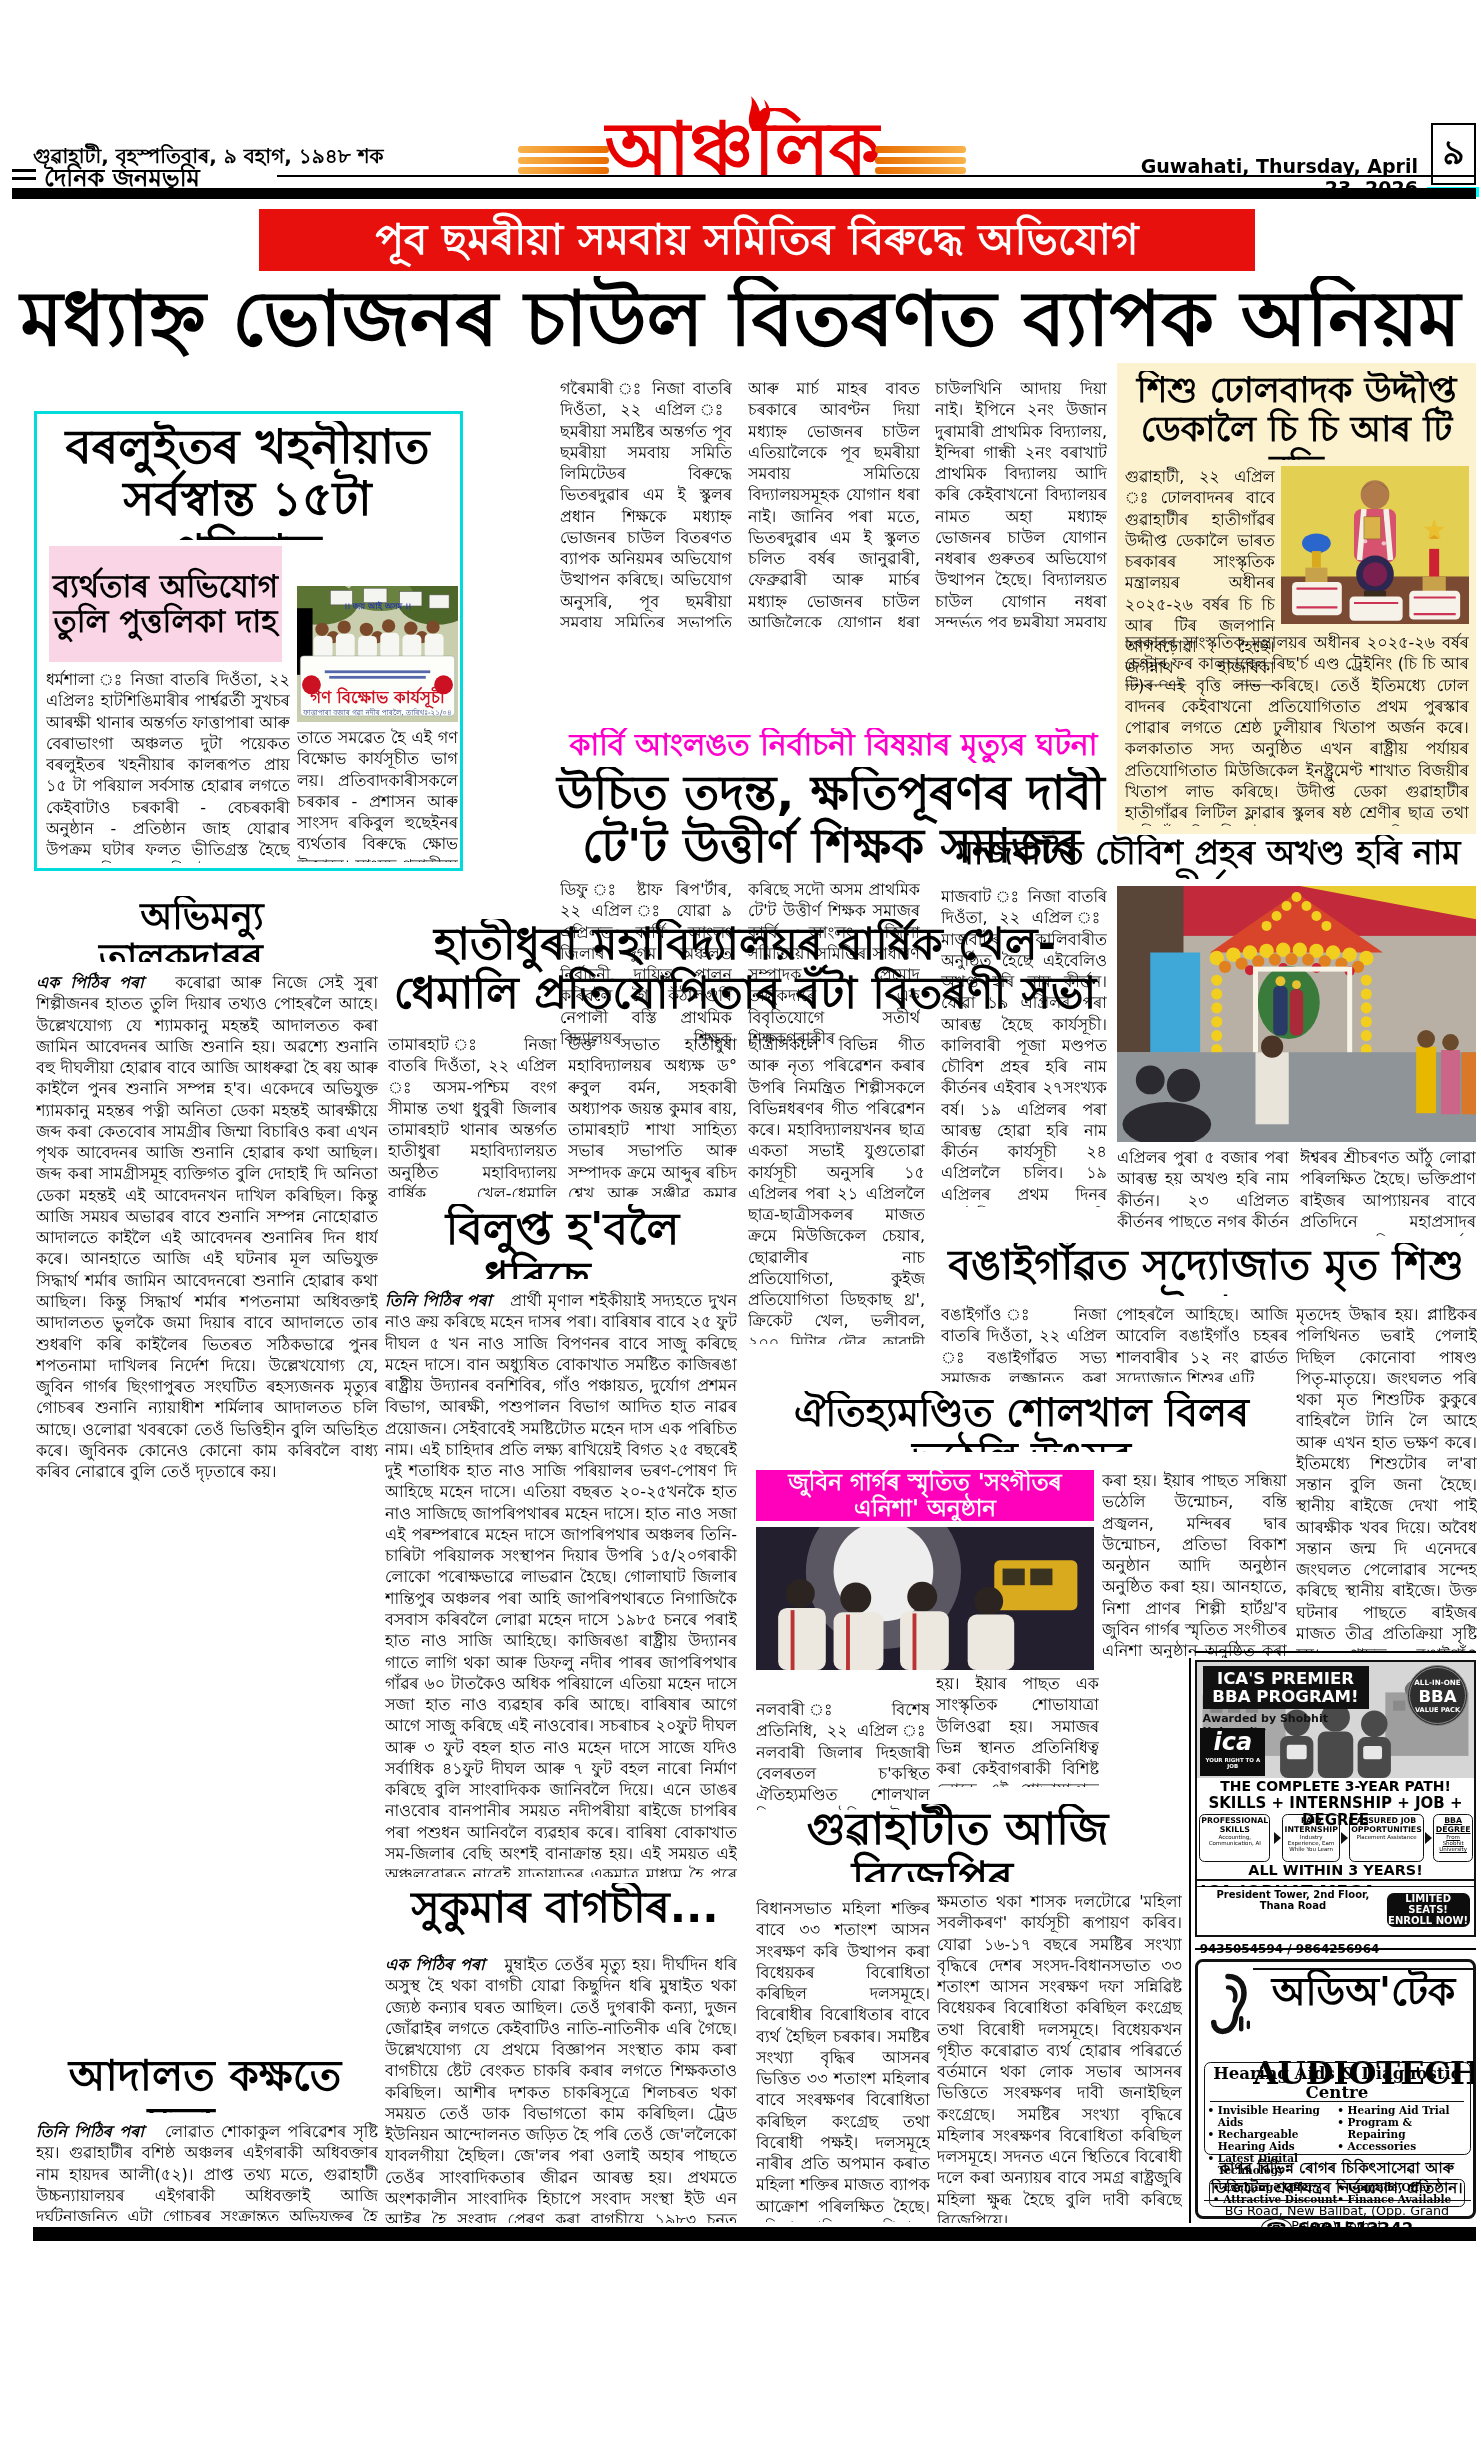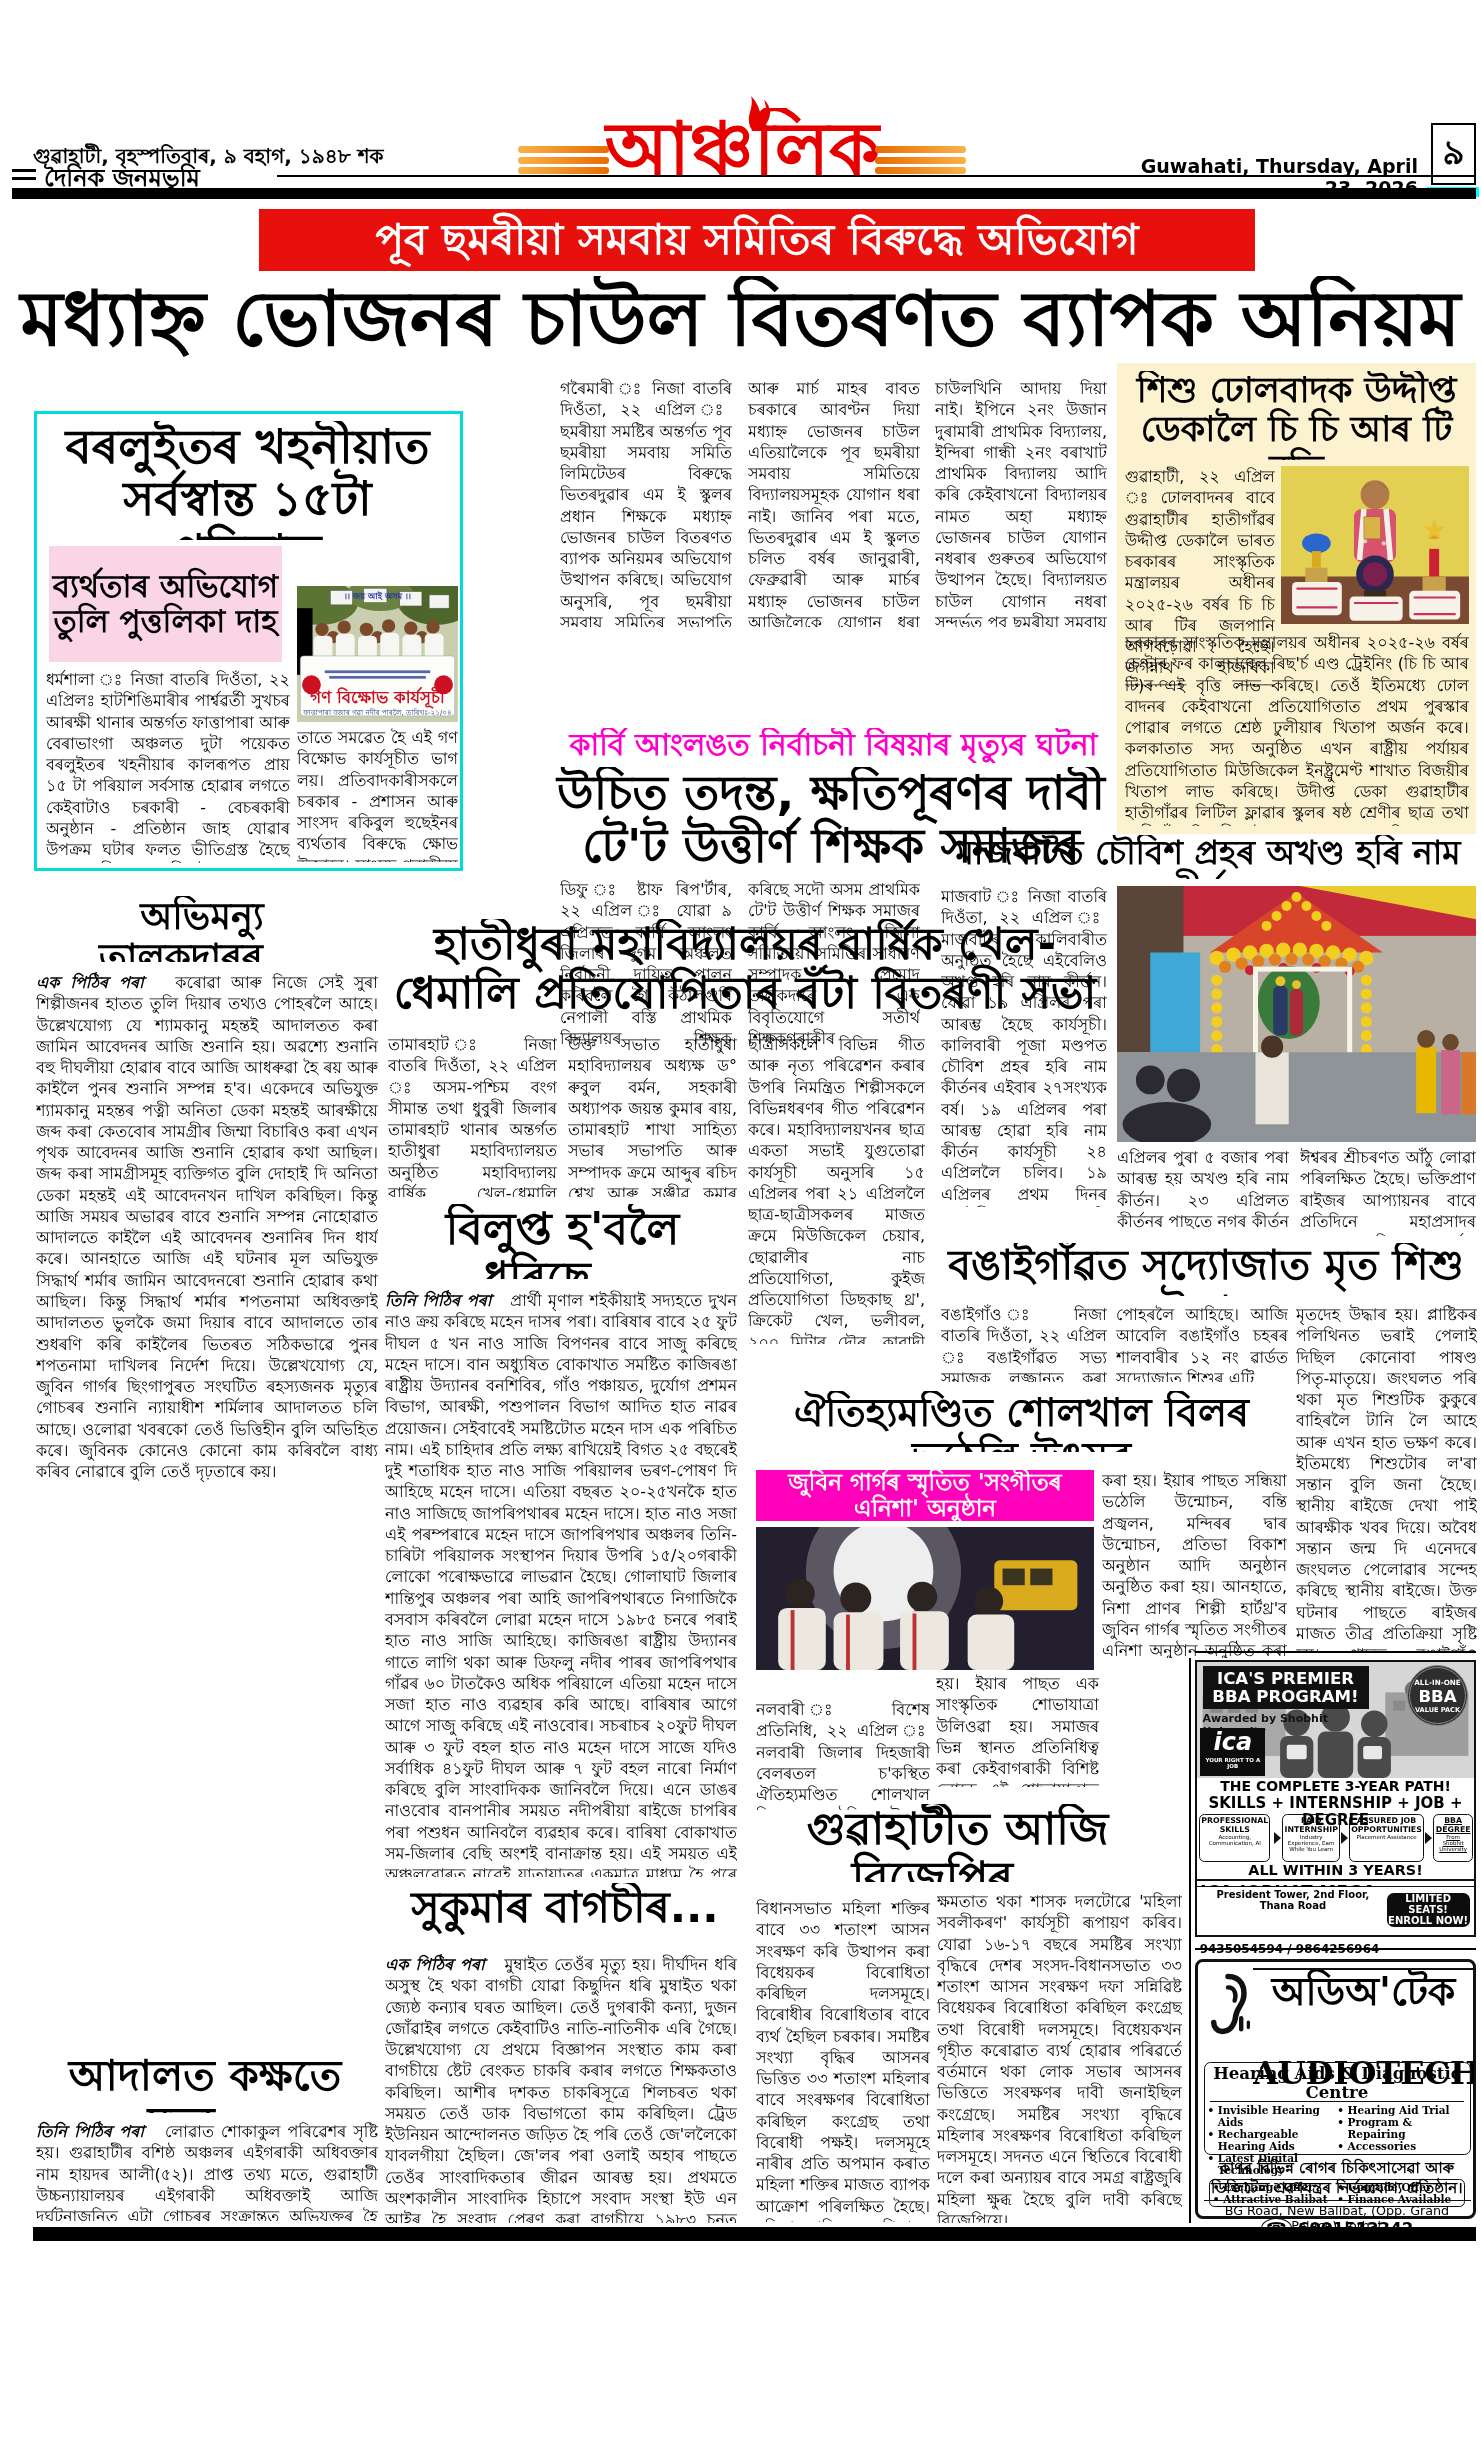--- a/index.html
+++ b/index.html
@@ -88,21 +88,21 @@
             <rect x="150" y="84" width="34" height="46" rx="8"></rect>
           <rect x="190" y="88" width="34" height="42" rx="8"></rect>
             <rect x="230" y="86" width="34" height="44" rx="8"></rect>
         </g>
         <rect x="6" y="126" width="278" height="108" rx="6" fill="#fdfdfa" stroke="#9aa"></rect>
         <circle cx="26" cy="178" r="17" fill="#cc1122"></circle>
           <circle cx="264" cy="178" r="17" fill="#cc1122"></circle>
         <rect x="50" y="152" width="190" height="5" fill="#5566aa"></rect>
         <rect x="58" y="162" width="174" height="5" fill="#5566aa"></rect>
       </svg>
-      <div class="ovl" style="top:4px;font-size:8.3px;color:#2233aa;font-weight:bold;">।। জয় আই অসম ।।</div>
+      <div class="ovl" style="top:14px;font-size:8.3px;color:#2233aa;font-weight:bold;">।। জয় আই অসম ।।</div>
       <div class="ovl" style="top:99px;font-size:16.6px;color:#cc1122;font-weight:bold;">গণ বিক্ষোভ কাৰ্যসূচী</div>
       <div class="ovl" style="top:121px;font-size:7.2px;color:#334488;">ফাত্তাপাৰা বজাৰ গৱা নদীৰ পাৰলৈ, তাৰিখঃ-২১/০৪</div>
     </div>
     <div class="jtext abs" style="left:8.9px;top:255px;width:244px;height:194px;">ধৰ্মশালা ঃ নিজা বাতৰি দিওঁতা, ২২ এপ্রিলঃ হাটশিঙিমাৰীৰ পাৰ্শ্বৱৰ্তী সুখচৰ আৰক্ষী থানাৰ অন্তৰ্গত ফাত্তাপাৰা আৰু বেৰাভাংগা অঞ্চলত দুটা পয়েকত বৰলুইতৰ খহনীয়াৰ কালৰূপত প্ৰায় ১৫ টা পৰিয়াল সৰ্বসান্ত হোৱাৰ লগতে কেইবাটাও চৰকাৰী - বেচৰকাৰী অনুষ্ঠান - প্ৰতিষ্ঠান জাহ যোৱাৰ উপক্ৰম ঘটাৰ ফলত ভীতিগ্ৰস্ত হৈছে অঞ্চলবাসী। খহনীয়াই এনেদৰে কালৰূপ অব্যাহত ৰখাৰ পাছতো স্থানীয় জিলা - প্ৰশাসন কিম্বা সাংসদ ৰকিবুল হুছেইনে খহনীয়াপীড়িত দুৰ্গতসকলৰ কোনো খা-খবৰ নকৰাত পীড়িত লোকসকলৰ মাজত ক্ষোভৰ সৃষ্টি হৈছে। কালি সদৌ দক্ষিণ শালমাৰা - মানকাচৰ জিলা ছাত্ৰ সন্থাৰ উদ্যোগত এটা গণ বিক্ষোভ কাৰ্যসূচী গ্ৰহণ কৰা হয়। আছু নেতৃত্বৰ দুই শতাধিক প্ৰতিবাদকাৰীয়ে ফাত্তাপাৰা বজাৰ এলেকাৰ পৰা প্ৰতিবাদী এক সমদল উলিয়াই ফাত্তাপাৰাৰ নদীৰ পাৰলৈকে গৈ</div>
     <div class="jtext abs" style="left:260px;top:313px;width:161px;height:135px;">তাতে সমৱেত হৈ এই গণ বিক্ষোভ কাৰ্যসূচীত ভাগ লয়। প্ৰতিবাদকাৰীসকলে চৰকাৰ - প্ৰশাসন আৰু সাংসদ ৰকিবুল হুছেইনৰ ব্যৰ্থতাৰ বিৰুদ্ধে ক্ষোভ উজাৰে। সাংসদ গৰাকীয়ে অঞ্চলটোত এনে খহনীয়াৰ পাছতো দুৰ্গতসকলৰ খবৰ নোলোৱাৰ লগতে কোনো উপযুক্ত দিহা নকৰাত কালি সাংসদজনৰ ব্যৰ্থতাৰ ক্ষোভ উজাৰি তেওঁৰ পুত্তলিকা দাহ কৰি তীব্ৰ প্ৰতিবাদ সাব্যস্ত কৰাৰ লগতে খহনীয়া ৰোধৰ ব্যৱস্থা নকৰিলে আছুৰ নেতৃত্বই নৈৰ পাৰতে আমৰণ অনশনৰ দৰে প্ৰতিবাদী সিদ্ধান্ত গ্ৰহণ কৰিব বুলি আজি চৰকাৰক সকিয়াই দিয়ে।</div>
   </div>
 
   <div class="jtext abs" style="left:560px;top:378px;width:172px;height:249px;">গৰৈমাৰী ঃ নিজা বাতৰি দিওঁতা, ২২ এপ্রিল ঃ ছমৰীয়া সমষ্টিৰ অন্তৰ্গত পূব ছমৰীয়া সমবায় সমিতি লিমিটেডৰ বিৰুদ্ধে ভিতৰদুৱাৰ এম ই স্কুলৰ প্ৰধান শিক্ষকে মধ্যাহ্ন ভোজনৰ চাউল বিতৰণত ব্যাপক অনিয়মৰ অভিযোগ উত্থাপন কৰিছে। অভিযোগ অনুসৰি, পূব ছমৰীয়া সমবায় সমিতিৰ সভাপতি আজগৰ আলীৰ চৰম স্বেচ্ছাচাৰিতা আৰু দুৰ্নীতিৰ বাবে অঞ্চলটোৰ কেইবাখনো বিদ্যালয়ত হাহাকাৰ পৰিস্থিতিৰ সৃষ্টি হৈছে। উল্লেখযোগ্য যে চলিত বৰ্ষৰ জানুৱাৰী, ফেব্ৰুৱাৰী</div>
   <div class="jtext abs" style="left:748px;top:378px;width:172px;height:249px;">আৰু মাৰ্চ মাহৰ বাবত চৰকাৰে আবণ্টন দিয়া মধ্যাহ্ন ভোজনৰ চাউল এতিয়ালৈকে পূব ছমৰীয়া সমবায় সমিতিয়ে বিদ্যালয়সমূহক যোগান ধৰা নাই। জানিব পৰা মতে, ভিতৰদুৱাৰ এম ই স্কুলত চলিত বৰ্ষৰ জানুৱাৰী, ফেব্ৰুৱাৰী আৰু মাৰ্চৰ মধ্যাহ্ন ভোজনৰ চাউল আজিলৈকে যোগান ধৰা নাই। ভিতৰদুৱাৰ এম ই স্কুলত চাউল আবণ্টনৰ বাবে পোৱা ৰচিদখন বিদ্যালয়ৰ প্ৰধান শিক্ষকজনক দিয়া হৈছে যদিও সমবায় কৰ্তৃপক্ষই আজিলৈকে তিনি মাহৰ প্ৰাপ্য</div>
   <div class="jtext abs" style="left:935px;top:378px;width:172px;height:249px;">চাউলখিনি আদায় দিয়া নাই। ইপিনে ২নং উজান দুৰামাৰী প্ৰাথমিক বিদ্যালয়, ইন্দিৰা গান্ধী ২নং বৰাখাট প্ৰাথমিক বিদ্যালয় আদি কৰি কেইবাখনো বিদ্যালয়ৰ নামত অহা মধ্যাহ্ন ভোজনৰ চাউল যোগান নধৰাৰ গুৰুতৰ অভিযোগ উত্থাপন হৈছে। বিদ্যালয়ত চাউল যোগান নধৰা সন্দৰ্ভত পূব ছমৰীয়া সমবায় সমিতিৰ বিৰুদ্ধে কামৰূপ জিলা প্ৰাথমিক শিক্ষা বিষয়া কাৰ্যালয়ত অভিযোগ দাখিল কৰি ছাত্ৰ-ছাত্ৰীৰ প্ৰাপ্য চাউল মোকলাই দিবলৈ বিদ্যালয় কৰ্তৃপক্ষই দাবী জনাইছে।</div>
@@ -438,21 +438,21 @@
         </ul>
         <ul style="flex:1;margin:1.1px 0 0 7.8px;padding:0;list-style:'\2022  ';">
           <li>Hearing Aid Trial</li>
           <li>Program &amp; Repairing</li>
           <li>Accessories</li>
         </ul>
       </div>
       <div style="margin:2.2px 4.4px;border:1.7px solid #111;border-radius:5.5px;display:flex;font-size:10.5px;font-weight:bold;font-family:'DejaVu Serif','Liberation Serif',serif;">
         <ul style="flex:1;margin:1.1px 0 1.1px 13.3px;padding:0;list-style:'\2022  ';">
           <li>Exchange Offer</li>
-          <li>Attractive Balibat</li>
+          <li>Attractive Discount</li>
         </ul>
         <ul style="flex:1;margin:1.1px 0 1.1px 7.8px;padding:0;list-style:'\2022  ';">
           <li>Upgrade Offer</li>
           <li>Finance Available</li>
         </ul>
       </div>
     </div>
     <div class="abs" style="left:7.8px;top:197px;width:262px;font-size:15px;font-weight:bold;text-align:center;line-height:1.3;">কাণৰ বিভিন্ন ৰোগৰ চিকিৎসাসেৱা আৰু ডিজিটেল শ্ৰৱণযন্ত্ৰৰ নিৰ্ভৰযোগ্য প্ৰতিষ্ঠান।</div>
     <div class="abs" style="left:5.5px;top:238px;width:267px;border-top:1.7px solid #111;"></div>
     <div class="abs" style="left:4.4px;top:241px;width:269px;font-size:12.7px;text-align:center;">BG Road, New Balibat, (Opp. Grand Palace), Jorhat</div>

